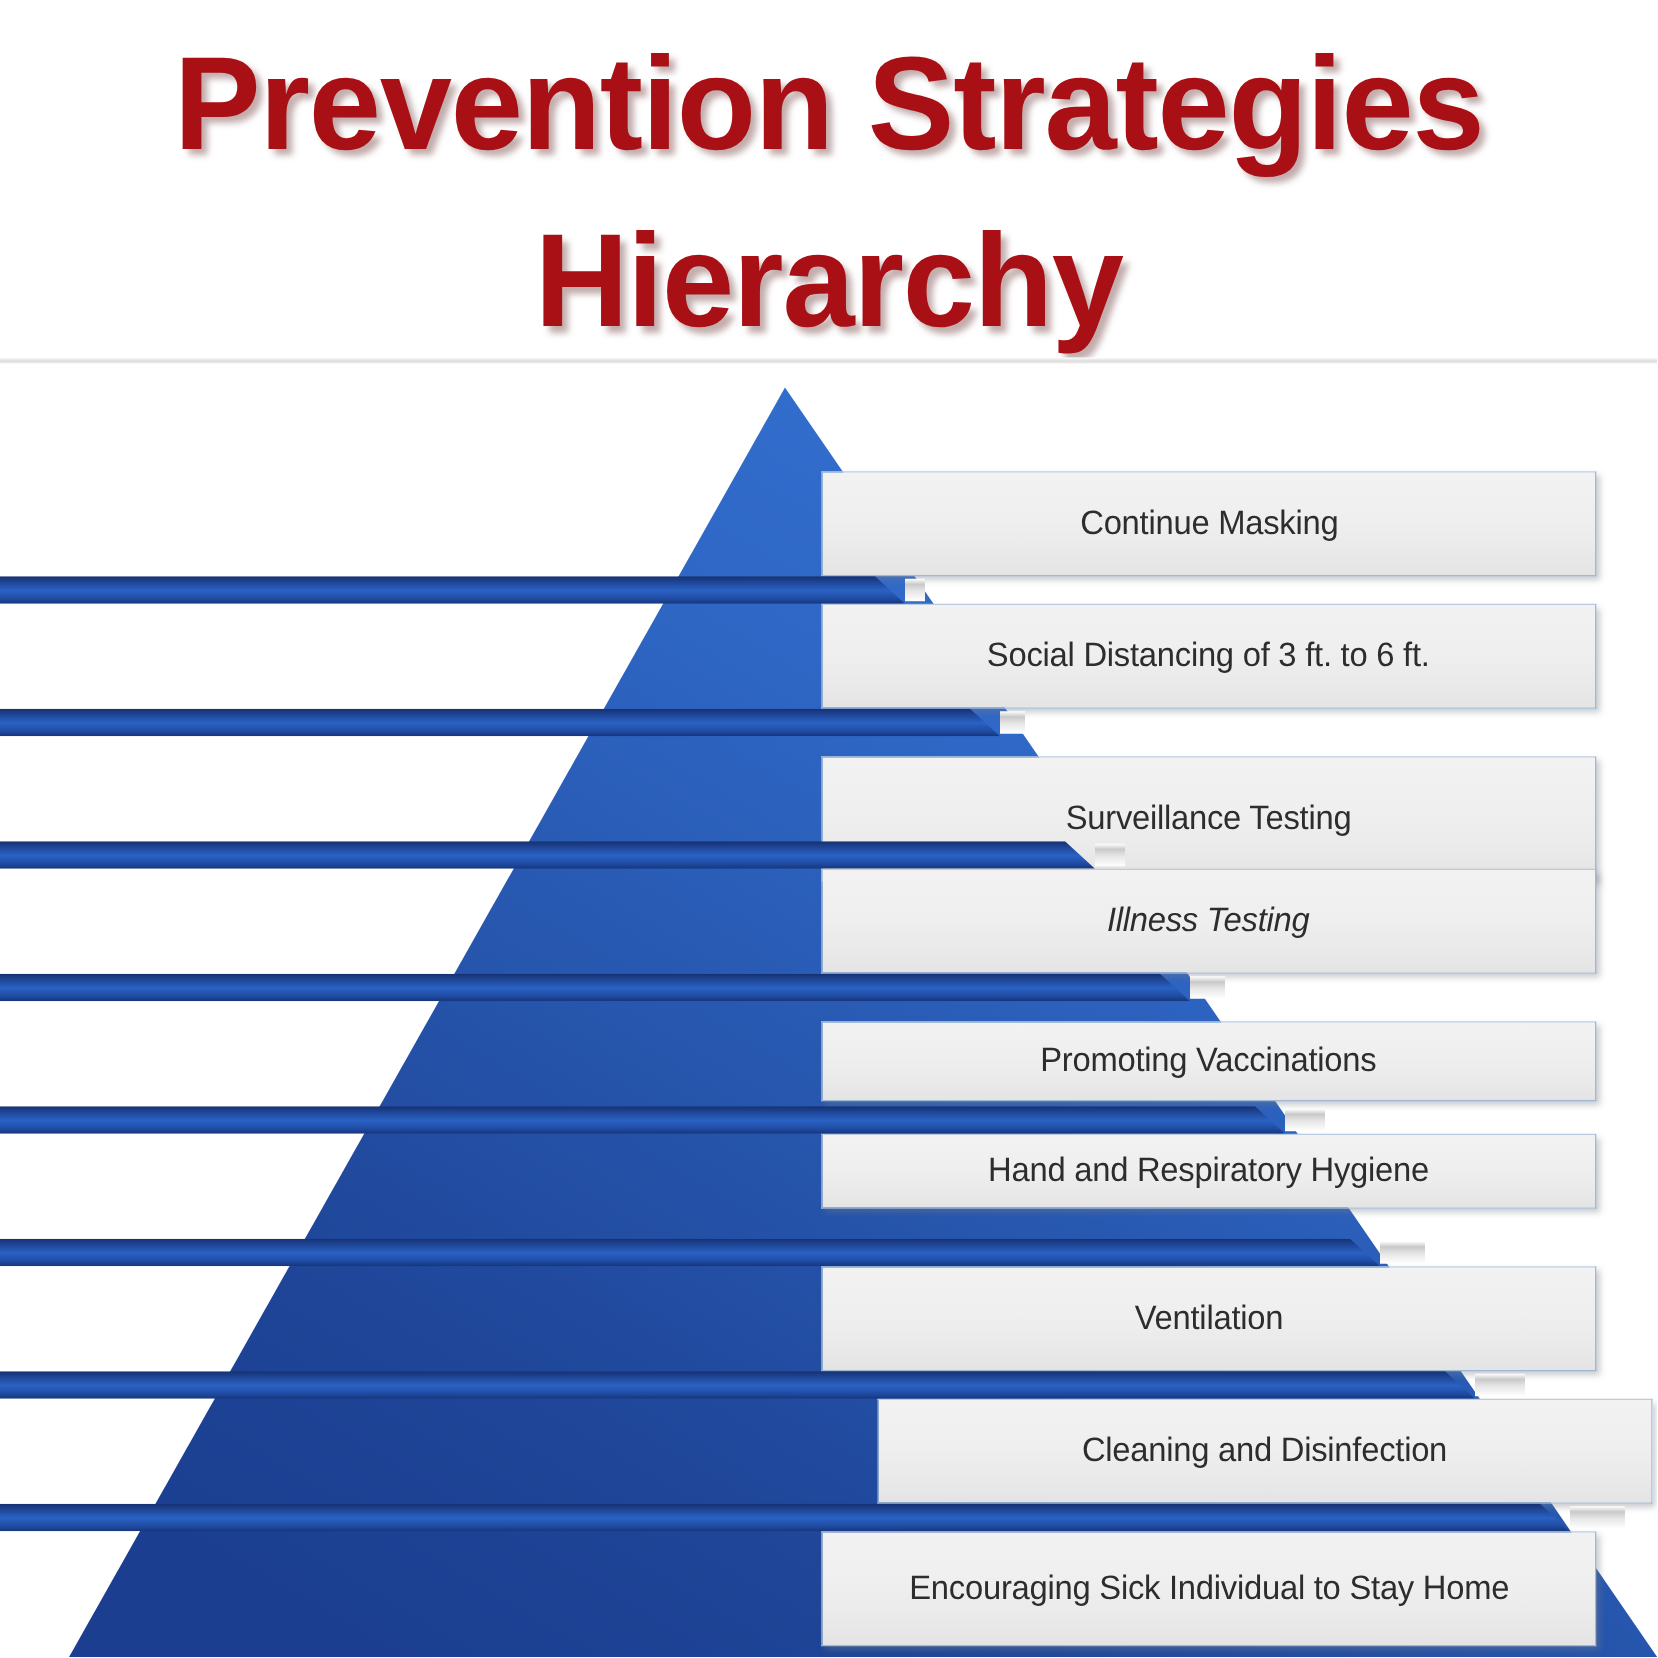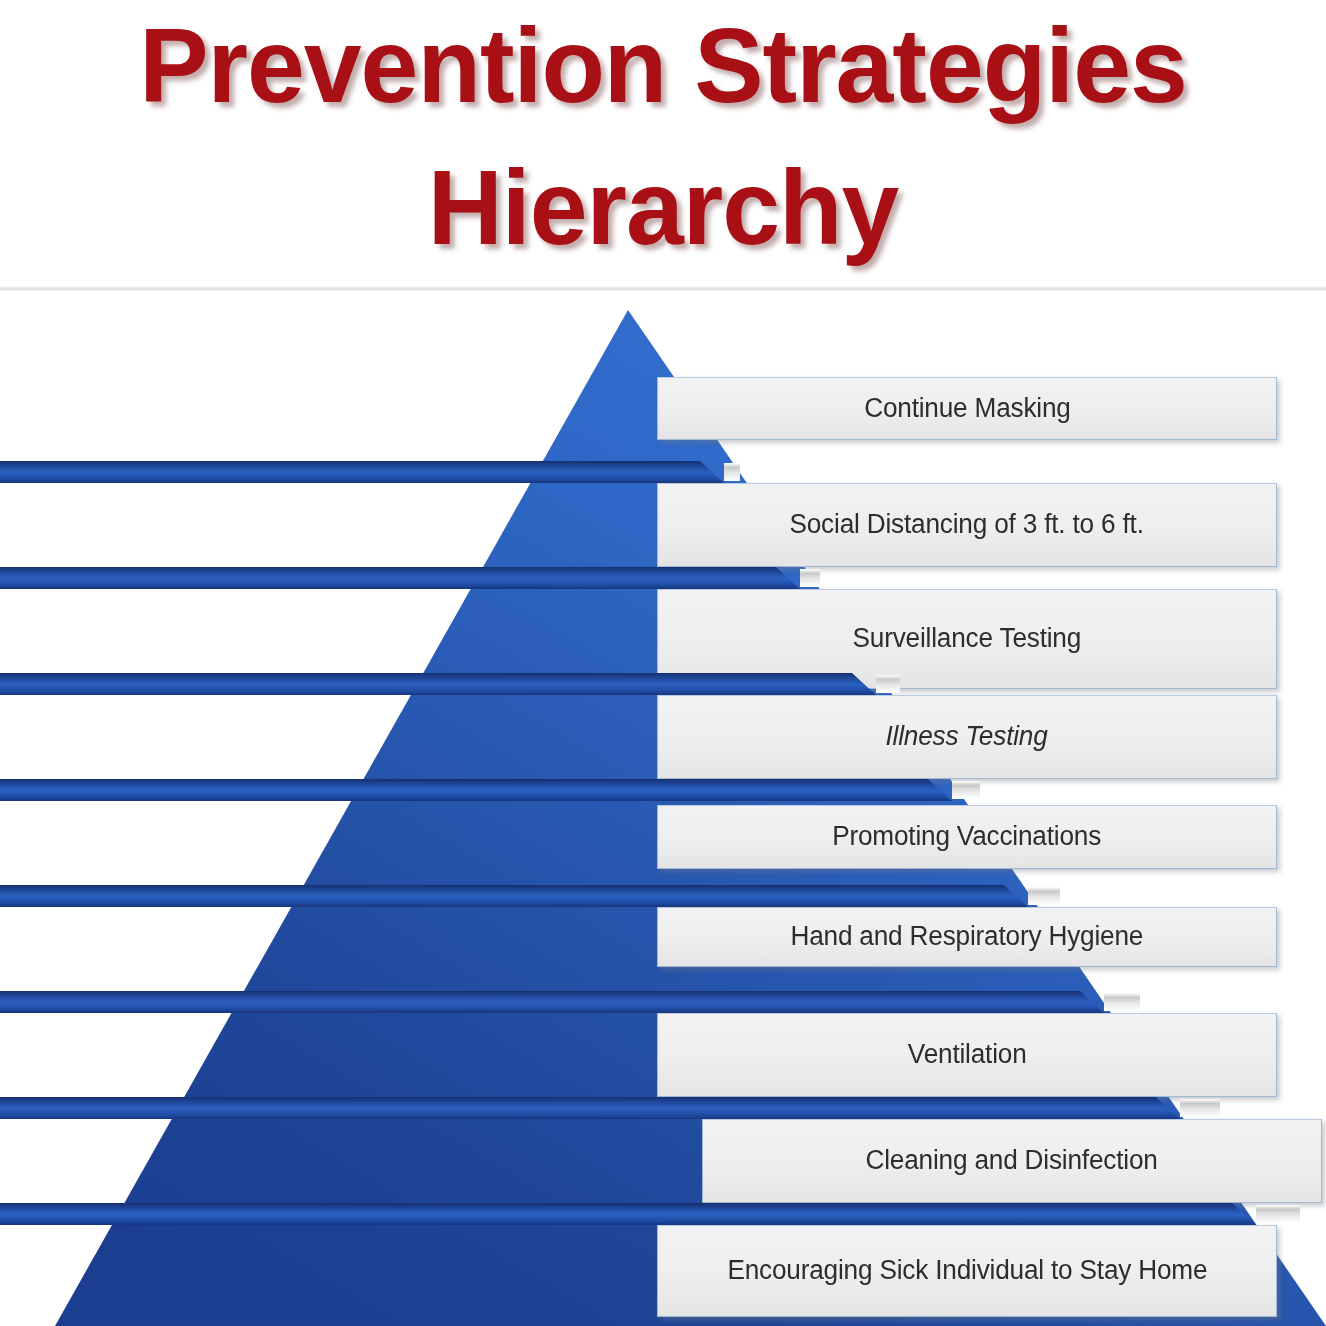--- a/index.html
+++ b/index.html
@@ -13,21 +13,21 @@
     position:relative;
     width:1326px;
     height:1326px;
     background:#ffffff;
     overflow:hidden;
   }
 
   
   #title-area {
     position:absolute;
-    left:0; top:0;
+    left:0; top:18px;
     width:1326px; height:286px;
     background:#ffffff;
   }
   #title-text {
     position:absolute;
     left:0; top:-6px;
     width:1326px;
     text-align:center;
     font-family:"Liberation Sans", sans-serif;
     font-weight:bold;
@@ -144,21 +144,21 @@
           <stop offset="100%" stop-color="#ffffff"></stop>
         </linearGradient>
       </defs>
 
       <polygon points="628,19 1326,1035 1326,1035 55,1035" fill="url(#pyrGrad)"></polygon>
     </svg>
 
     <div id="rows">
 
       <div class="row" style="top:86px;">
-        <div class="box" style="top:0; height:63px;">
+        <div class="box" style="top:0; height:84px;">
           <span class="box-label">Continue Masking</span>
         </div>
         <div class="step" style="top:84px; width:740px;">
           <svg viewBox="0 0 740 22" preserveAspectRatio="none">
             <polygon points="0,0 700,0 724,22 0,22" fill="url(#stepGrad)"></polygon>
             <rect x="724" y="2" width="16" height="18" fill="url(#gapGrad)"></rect>
           </svg>
         </div>
       </div>
 
@@ -168,21 +168,21 @@
         </div>
         <div class="step" style="top:84px; width:820px;">
           <svg viewBox="0 0 820 22" preserveAspectRatio="none">
             <polygon points="0,0 776,0 800,22 0,22" fill="url(#stepGrad)"></polygon>
             <rect x="800" y="2" width="20" height="18" fill="url(#gapGrad)"></rect>
           </svg>
         </div>
       </div>
 
       <div class="row" style="top:298px;">
-        <div class="box" style="top:0; height:100px;">
+        <div class="box" style="top:16px; height:100px;">
           <span class="box-label">Surveillance Testing</span>
         </div>
         <div class="step" style="top:84px; width:900px;">
           <svg viewBox="0 0 900 22" preserveAspectRatio="none">
             <polygon points="0,0 852,0 876,22 0,22" fill="url(#stepGrad)"></polygon>
             <rect x="876" y="2" width="24" height="18" fill="url(#gapGrad)"></rect>
           </svg>
         </div>
       </div>
 
@@ -192,21 +192,21 @@
         </div>
         <div class="step" style="top:84px; width:980px;">
           <svg viewBox="0 0 980 22" preserveAspectRatio="none">
             <polygon points="0,0 928,0 952,22 0,22" fill="url(#stepGrad)"></polygon>
             <rect x="952" y="2" width="28" height="18" fill="url(#gapGrad)"></rect>
           </svg>
         </div>
       </div>
 
       <div class="row" style="top:510px;">
-        <div class="box" style="top:4px; height:64px;">
+        <div class="box" style="top:16px; height:64px;">
           <span class="box-label">Promoting Vaccinations</span>
         </div>
         <div class="step" style="top:84px; width:1060px;">
           <svg viewBox="0 0 1060 22" preserveAspectRatio="none">
             <polygon points="0,0 1004,0 1028,22 0,22" fill="url(#stepGrad)"></polygon>
             <rect x="1028" y="2" width="32" height="18" fill="url(#gapGrad)"></rect>
           </svg>
         </div>
       </div>
 

